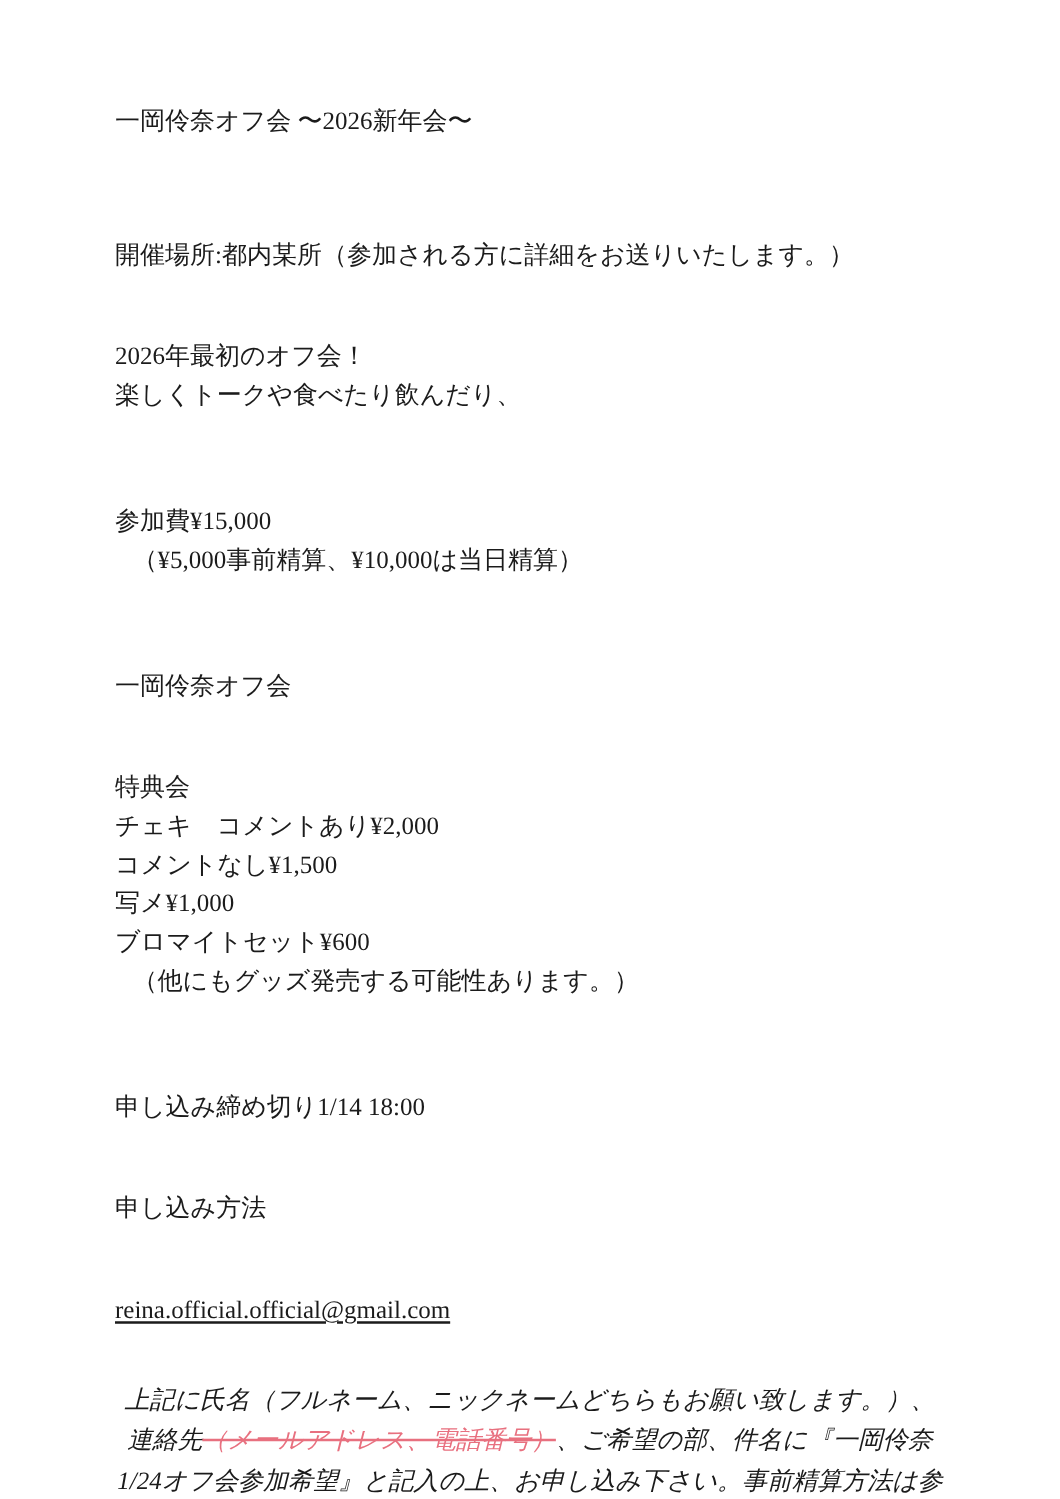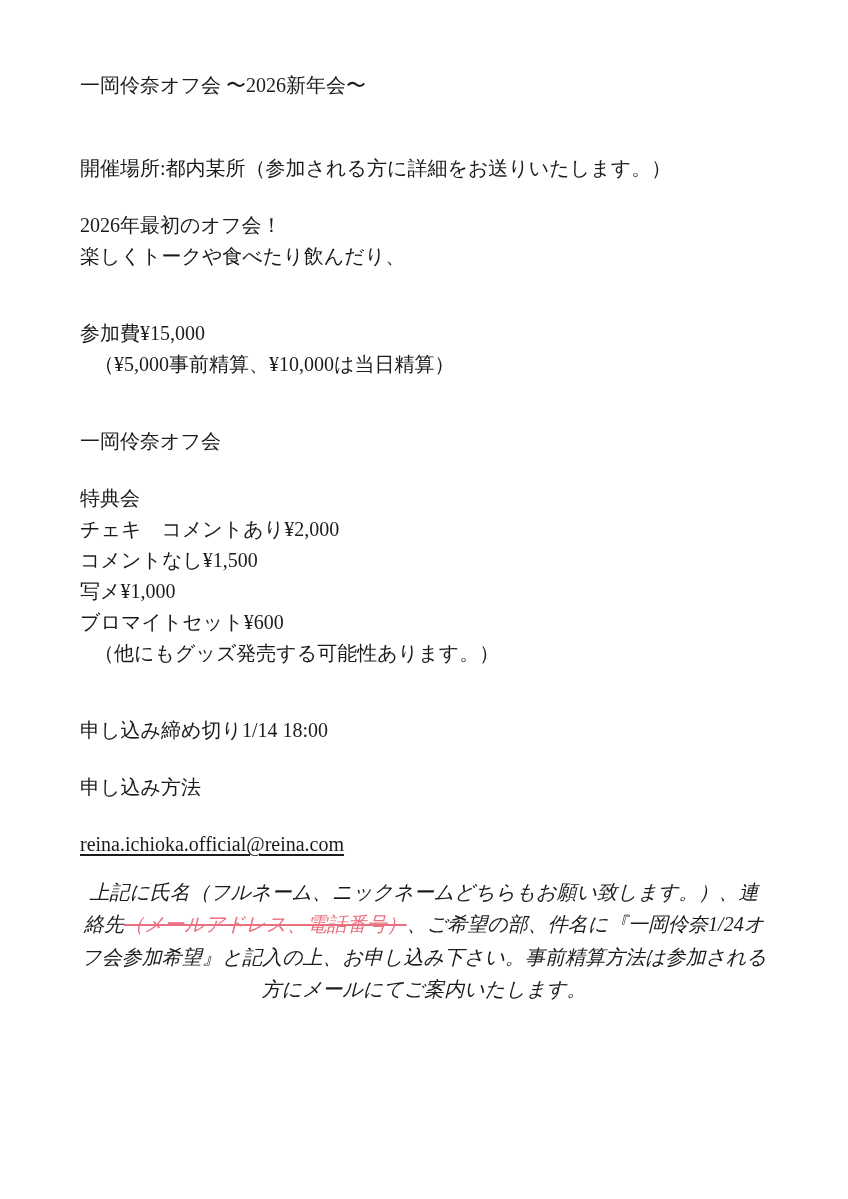--- a/index.html
+++ b/index.html
@@ -21,21 +21,21 @@
     height: 1199px;
     padding: 70px 80px 40px 80px;
     background: #ffffff;
   }
   .doc {
     font-size: 20px;
     line-height: 1.0;
     color: #1b1b1b;
   }
   .para {
-    margin: 0;
+    margin: 12px;
     padding: 0;
   }
   .line {
     display: block;
     white-space: pre-wrap;
     line-height: 1.55;
   }
   .gap-sm { height: 16px; }
   .gap-md { height: 26px; }
   .gap-xl { height: 46px; }
@@ -114,21 +114,21 @@
 
     <div class="gap-md"></div>
 
     <div class="para">
       <span class="line">申し込み方法</span>
     </div>
 
     <div class="gap-md"></div>
 
     <div class="para">
-      <a href="#" class="line email-link">reina.ichioka.official@reina.com</a>
+      <a href="#" class="line email-link">reina.official.official@gmail.com</a>
     </div>
 
     <div class="gap-sm"></div>
 
     <div class="para body-block">
       <span>上記に氏名（フルネーム、ニックネームどちらもお願い致します。）、連絡先</span><span class="pink-strike">（メールアドレス、電話番号）</span><span>、ご希望の部、件名に『一岡伶奈1/24オフ会参加希望』と記入の上、お申し込み下さい。事前精算方法は参加される方にメールにてご案内いたします。</span>
     </div>
 
   </div>
 </div>

